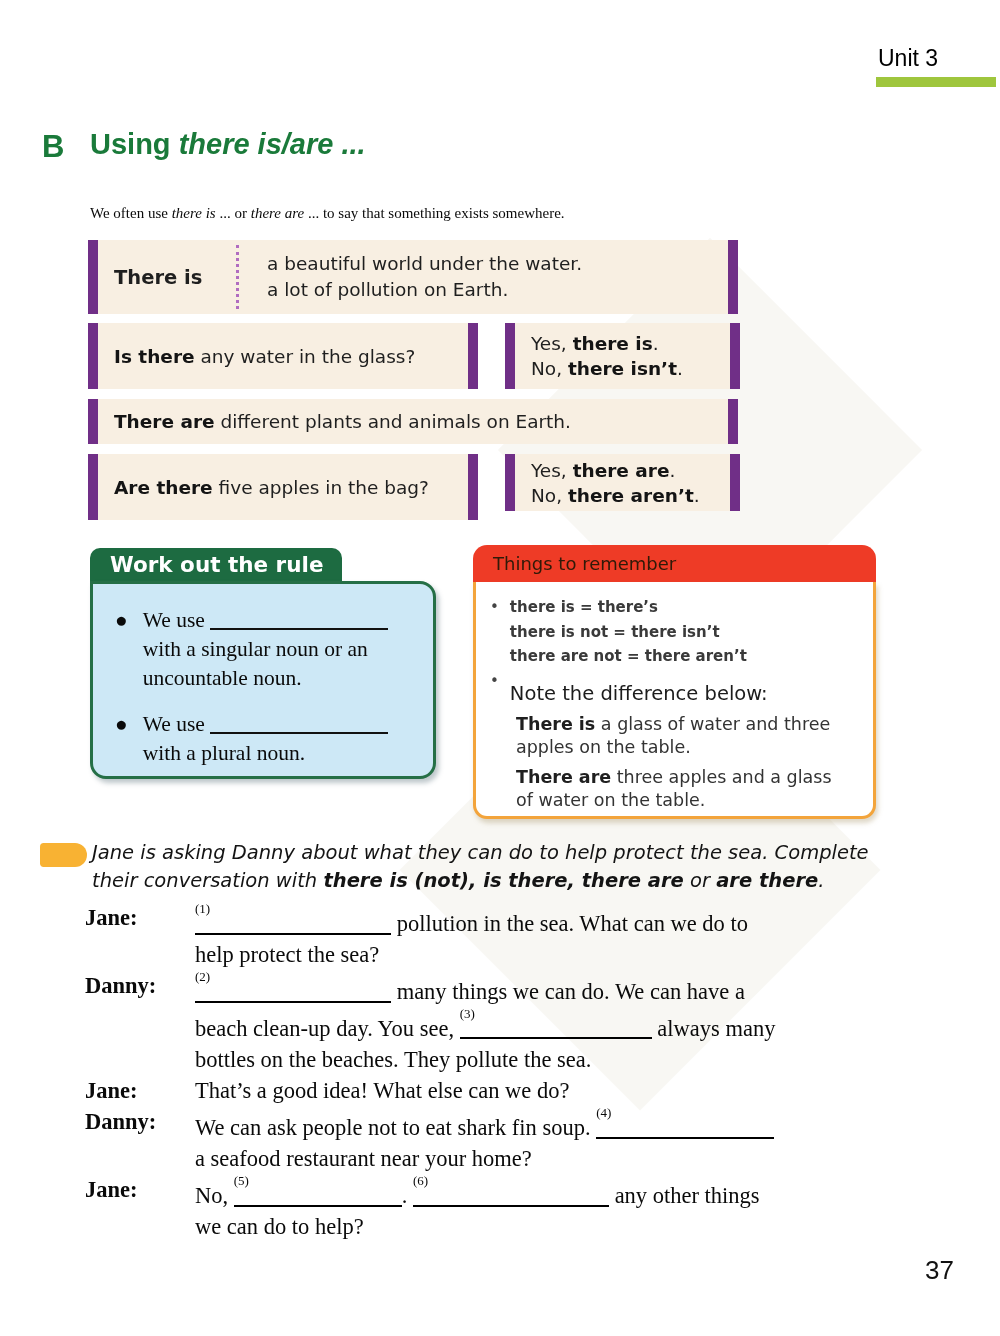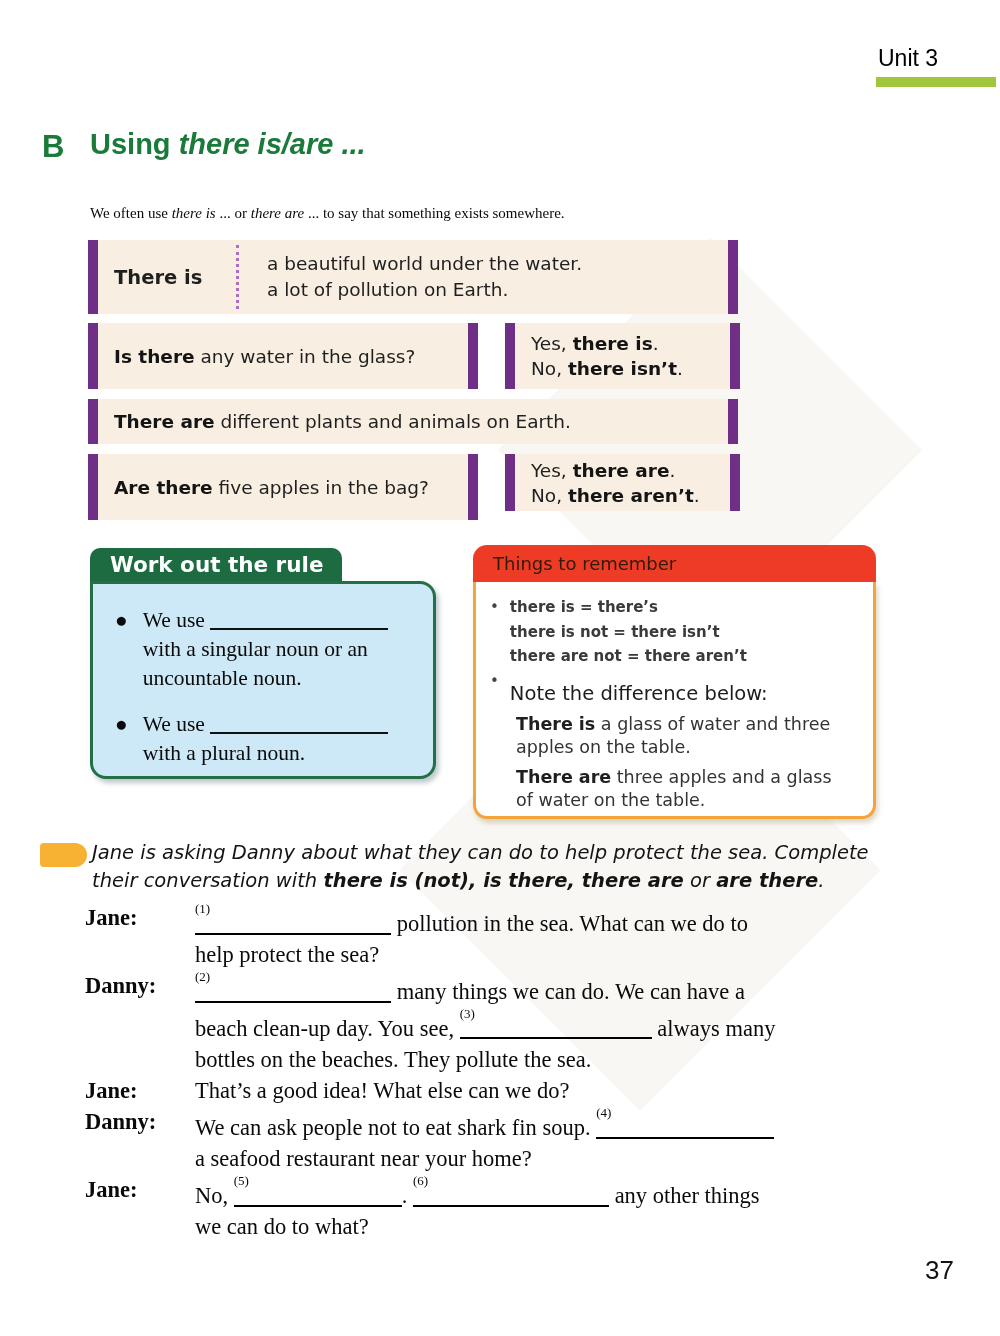--- a/index.html
+++ b/index.html
@@ -221,19 +221,19 @@
     <div class="drow">
       <span class="spk"></span>
         <span class="dbody">a seafood restaurant near your home?</span>
     </div>
     <div class="drow">
       <span class="spk">Jane:</span>
       <span class="dbody"><span>No, </span><sup class="n">(5)</sup><span class="bl w5"></span><span>. </span><sup class="n">(6)</sup><span class="bl w6"></span><span> any other things</span></span>
     </div>
     <div class="drow">
       <span class="spk"></span>
-        <span class="dbody">we can do to what?</span>
+        <span class="dbody">we can do to help?</span>
     </div>
   </div>
 
   <div id="pageno">37</div>
 
 </div>
 
 </body></html>

